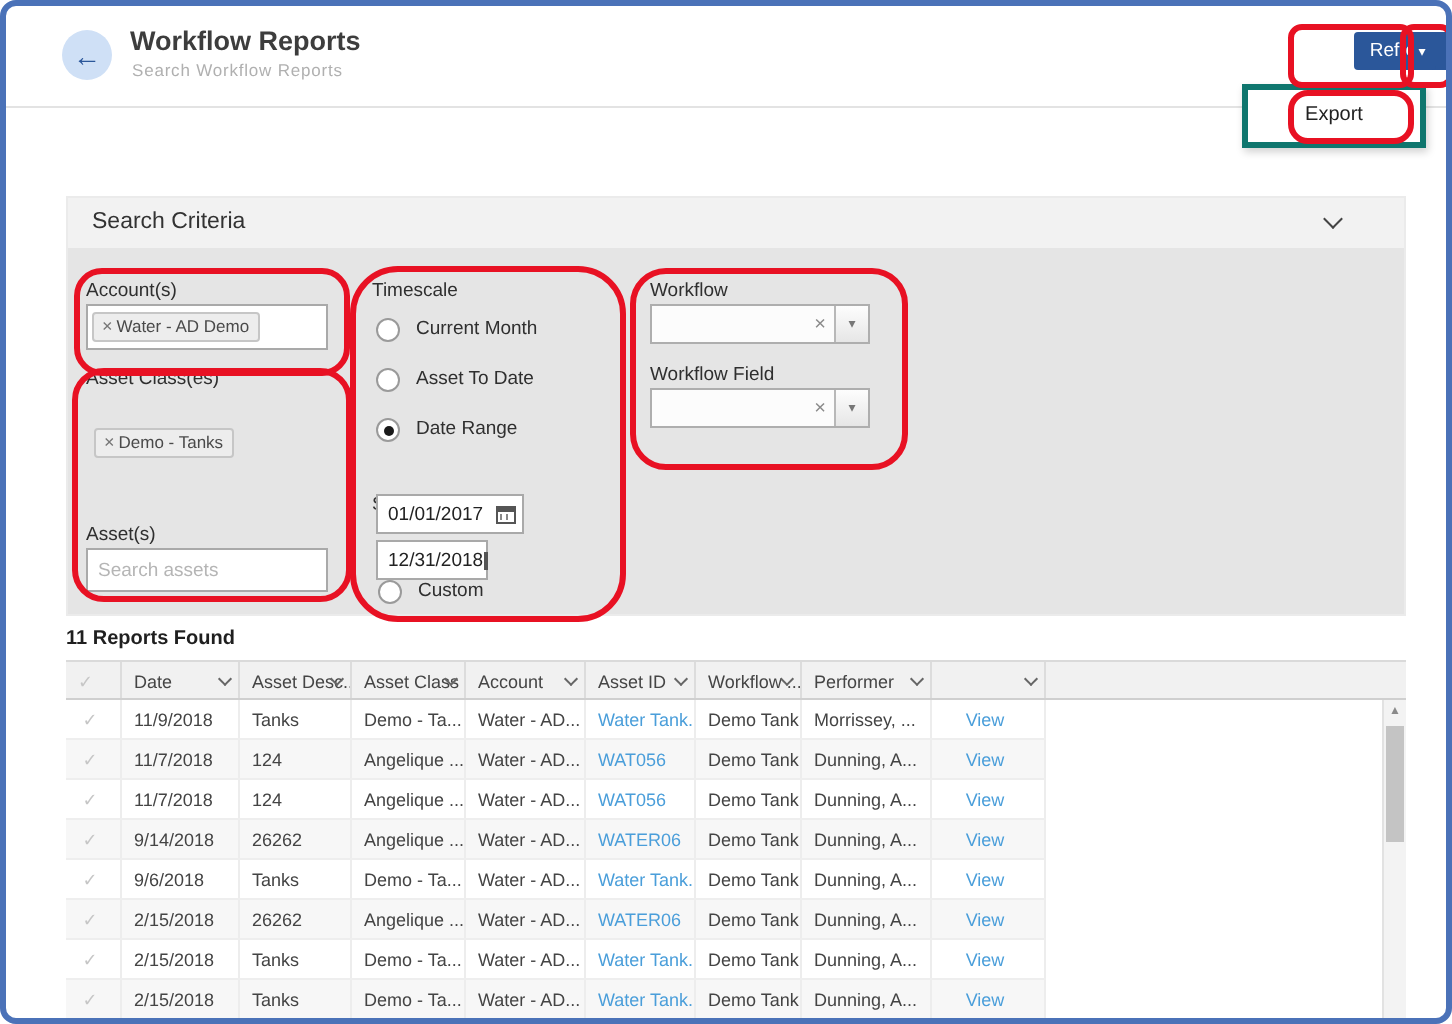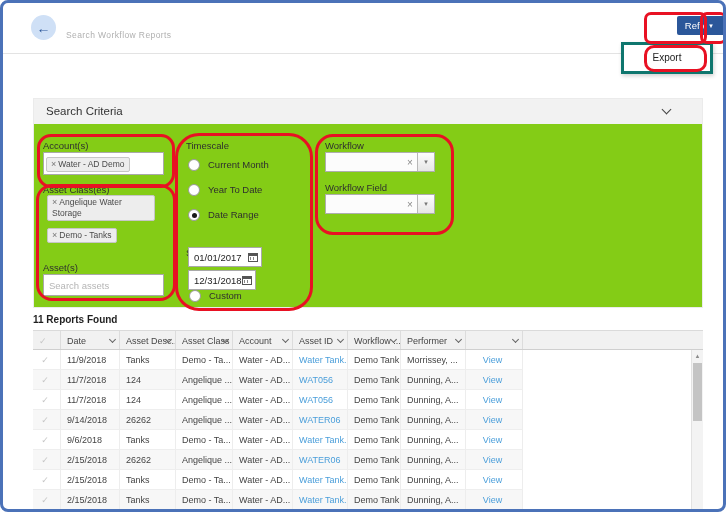--- a/index.html
+++ b/index.html
@@ -26,21 +26,21 @@
   .ann { position:absolute; border:3px solid #e81123; pointer-events:none; z-index:5; }
   .ann-refresh  { left:641px; top:9px;  width:57px;  height:26px; border-radius:7px; }
   .ann-caret    { left:697px; top:9px;  width:21px;  height:26px; border-radius:7px; }
   .ann-export   { left:641px; top:42px; width:57px;  height:21px; border-radius:10px; }
   .ann-accounts { left:34px;  top:131px; width:132px; height:48px;  border-radius:14px; }
   .ann-classes  { left:33px;  top:181px; width:134px; height:111px; border-radius:16px; }
   .ann-timescale{ left:172px; top:130px; width:132px; height:172px; border-radius:24px; }
   .ann-workflow { left:312px; top:131px; width:133px; height:95px;  border-radius:18px; }
   
   .panel { position:absolute; left:30px; top:95px; width:670px; height:210px;
-    border:1px solid #ebebeb; box-sizing:border-box; background:#84cc16; }
+    border:1px solid #ebebeb; box-sizing:border-box; background:#e5e5e5; }
   .panel-head { height:25px; background:#f2f2f2; position:relative; }
   .panel-head .ph-title { position:absolute; left:12px; top:6px; font-size:11.5px; color:#333; }
   .chev { display:inline-block; width:6px; height:6px; border-right:1.6px solid #444;
     border-bottom:1.6px solid #444; transform:rotate(45deg); }
   .panel-chev { position:absolute; right:32px; top:7px; }
   .flabel { position:absolute; font-size:9.5px; color:#2f2f2f; }
   .inputbox { position:absolute; box-sizing:border-box; border:1px solid #a9a9a9; background:#fff; }
   .tag { display:inline-block; box-sizing:border-box; background:#ededed; border:1px solid #c6c6c6;
     border-radius:2px; font-size:8.5px; color:#4a4a4a; padding:1px 4px; margin:2px 0 0 2px;
     line-height:1.25; max-width:108px; }
@@ -92,20 +92,21 @@
   .sb-thumb { position:absolute; left:1px; top:13px; width:9px; height:58px; background:#c4c4c4; cursor:grab; }
 </style>
 </head>
 <body>
 
 <div class="frame">
 
   <div class="back-btn">
     <span>←</span>
   </div>
+  <div class="page-title">Workflow Reports</div>
   <div class="page-subtitle">Search Workflow Reports</div>
   <div class="top-divider"></div>
 
   <button class="refresh-btn">Refresh</button>
   <button class="caret-btn">
     <span>▾</span>
   </button>
   <div class="menu">
     <div class="menu-item">Export</div>
   </div>
@@ -124,45 +125,45 @@
       <span class="chev panel-chev"></span>
     </div>
   </div>
 
   <div class="flabel" style="left:40px;top:137px">Account(s)</div>
   <div class="inputbox" style="left:40px;top:149px;width:121px;height:23px">
     <span id="accounts-tags"><span class="tag"><span class="x">×</span>Water - AD Demo</span></span>
   </div>
 
   <div class="flabel" style="left:40px;top:181px">Asset Class(es)</div>
-  <div style="position:absolute;left:42px;top:190px;width:122px" id="class-tags"><span class="tag" style="display: inline-block; margin-bottom: 3px;"><span class="x">×</span>Angelique Water Storage</span><br><span class="tag" style="display: inline-block; margin-bottom: 3px;"><span class="x">×</span>Demo - Tanks</span><br></div>
+  <div style="position:absolute;left:42px;top:190px;width:122px" id="class-tags"><br><span class="tag" style="display: inline-block; margin-bottom: 3px;"><span class="x">×</span>Demo - Tanks</span><br></div>
 
   <div class="flabel" style="left:40px;top:259px">Asset(s)</div>
   <input class="text-input" style="left: 40px; top: 271px; width: 121px; height: 22px;" placeholder="Search assets">
 
   <div class="flabel" style="left:183px;top:137px">Timescale</div>
   <div class="radio-row" style="left:185px;top:156px">
     <span class="rdot"></span>
     <span class="rlabel">Current Month</span>
   </div>
   <div class="radio-row" style="left:185px;top:181px">
     <span class="rdot"></span>
-    <span class="rlabel">Year To Date</span>
+    <span class="rlabel">Asset To Date</span>
   </div>
   <div class="radio-row" style="left:185px;top:206px">
     <span class="rdot on"></span>
     <span class="rlabel">Date Range</span>
   </div>
 
   <div class="flabel" style="left:183px;top:244px">Start Date</div>
   <div class="datebox" style="left:185px;top:244px;width:74px;height:20px">
     <span class="dval">01/01/2017</span>
     <span class="cal-icon"></span>
   </div>
-  <div class="datebox" style="left:185px;top:267px;width:68px;height:20px">
+  <div class="datebox" style="left:185px;top:267px;width:56px;height:20px">
     <span class="dval">12/31/2018</span>
     <span class="cal-icon"></span>
   </div>
   <div class="radio-row" style="left:186px;top:287px">
     <span class="rdot"></span>
     <span class="rlabel">Custom</span>
   </div>
 
   <div class="flabel" style="left:322px;top:137px">Workflow</div>
   <div class="combo" style="left:322px;top:149px;width:110px;height:20px">

